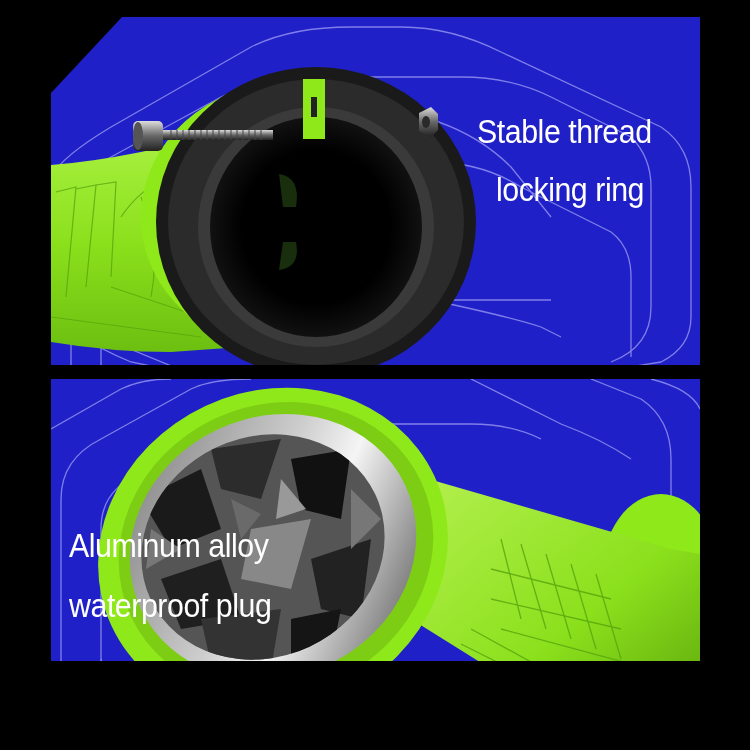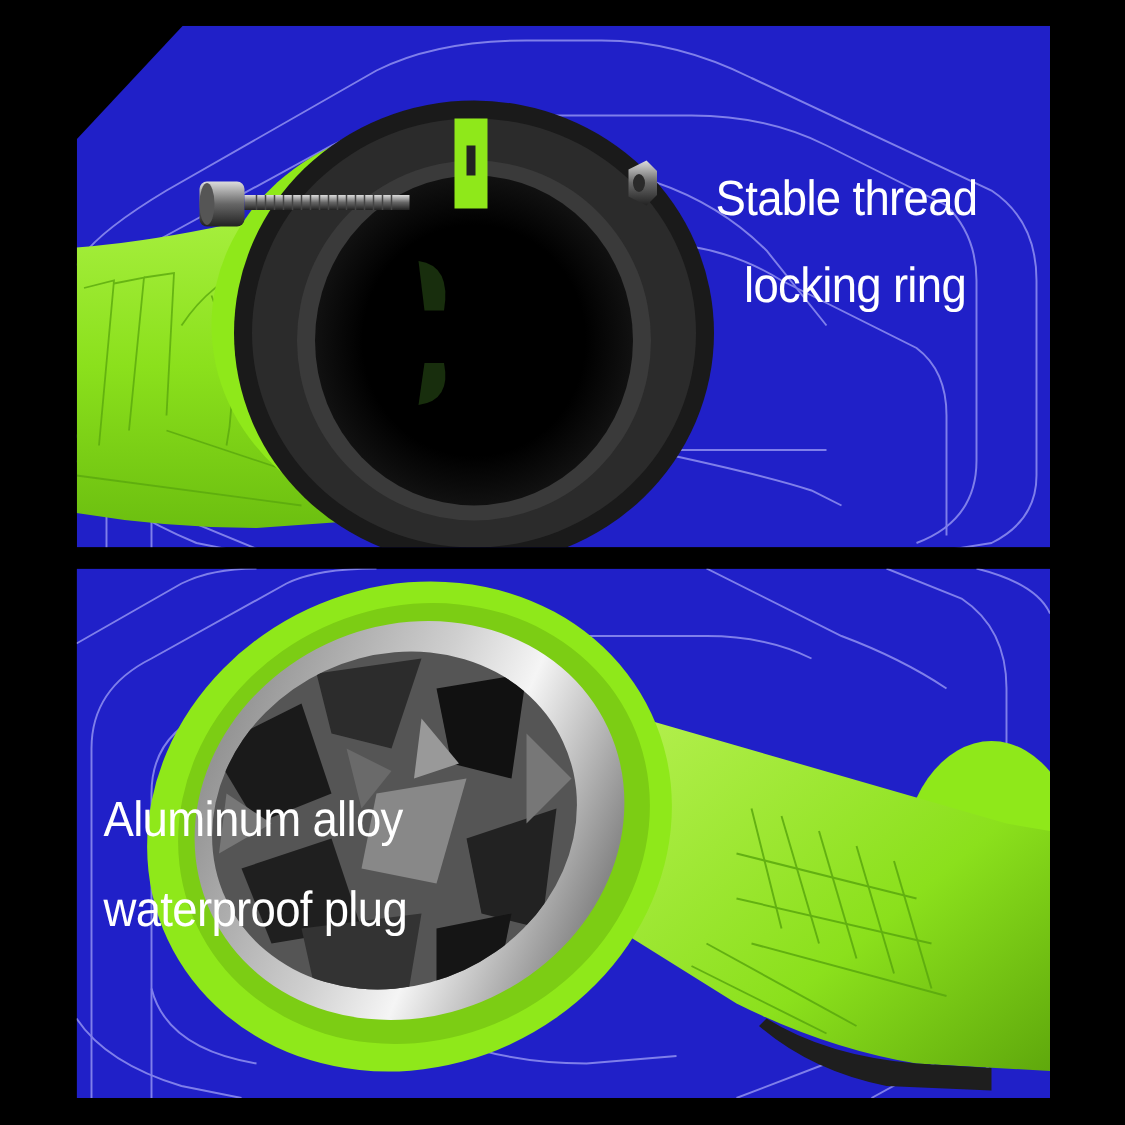--- a/index.html
+++ b/index.html
@@ -1,20 +1,20 @@
 <!DOCTYPE html>
 <html><head>
 <meta charset="utf-8">
 <style>
   html, body { margin:0; padding:0; background:#000; }
   body { width:750px; height:750px; position:relative; overflow:hidden; font-family:"Liberation Sans", sans-serif; }
   .panel { position:absolute; overflow:hidden; }
   .panel-top { left:51px; top:17px; width:649px; height:348px;
     clip-path: polygon(71px 0, 100% 0, 100% 100%, 0 100%, 0 76px); }
-  .panel-bottom { left:51px; top:379px; width:649px; height:353px; }
+  .panel-bottom { left:51px; top:379px; width:649px; height:282px; }
   .panel svg.bg { position:absolute; left:0; top:0; }
   .caption { position:absolute; color:#fff; font-size:33px; letter-spacing:-0.5px; white-space:nowrap;
     transform: scaleX(0.92); transform-origin:left center; line-height:1; }
   .grip-svg { position:absolute; left:0; top:0; }
 </style>
 </head>
 <body>
 
 <div class="panel panel-top">
   <svg class="bg" width="649" height="353" viewBox="0 0 649 353">

